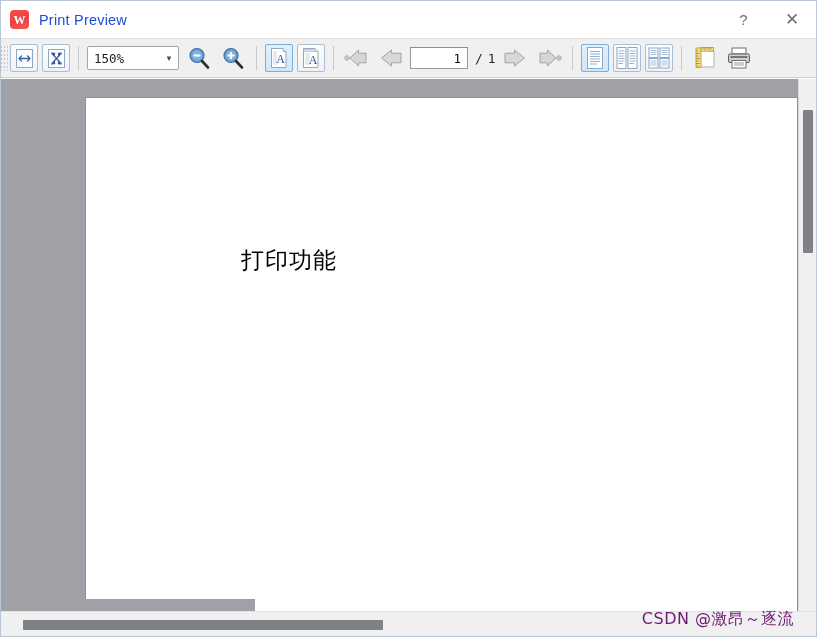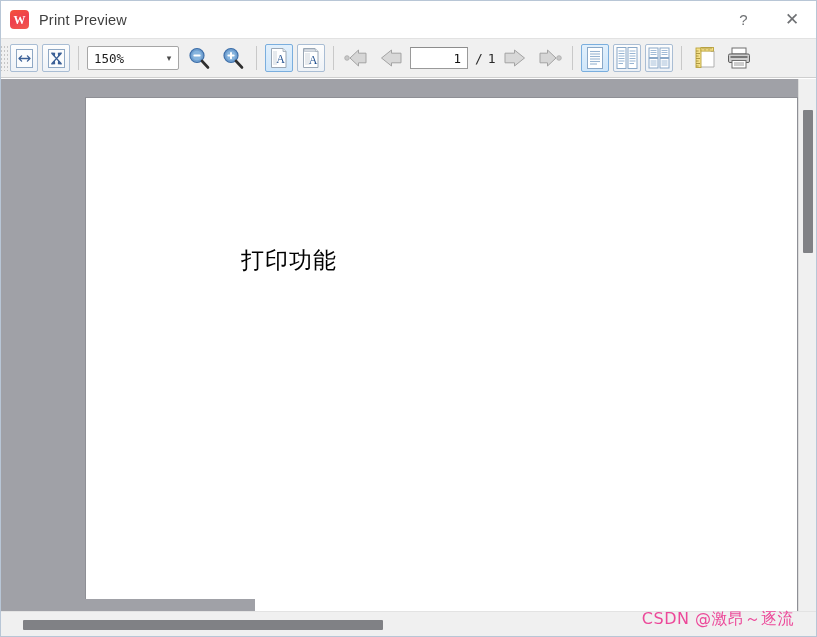--- a/index.html
+++ b/index.html
@@ -31,21 +31,21 @@
     background: linear-gradient(160deg, #f4523a 0%, #ee3f4d 50%, #f25a4e 100%);
     display: flex; align-items: center; justify-content: center;
     flex: none;
   }
   .app-logo span {
     color: #fff; font-size: 12px; font-weight: bold;
     font-family: "Liberation Serif", serif; line-height: 1;
   }
   .title-text {
     margin-left: 10px;
-    font-size: 14.5px; color: #404040;
+    font-size: 14.5px; color: #1d4ed8;
     letter-spacing: .2px;
   }
   .win-btns { margin-left: auto; display: flex; height: 38px; }
   .win-btn {
     width: 45px; height: 38px;
     display: flex; align-items: center; justify-content: center;
     color: #6f7174; font-size: 15px;
   }
   .win-btn.close { width: 52px; font-size: 17px; }
 
@@ -189,21 +189,21 @@
   .hleft-corner {
     position: absolute; left: 0; bottom: 25px;
     width: 254px; height: 12px;
     background: #a0a1a7;
   }
 
   
   .watermark {
     position: absolute; right: 22px; bottom: 6px;
     font-family: "DejaVu Sans", sans-serif;
-    font-size: 16px; color: #ec4899;
+    font-size: 16px; color: #701a75;
     letter-spacing: .5px;
     white-space: nowrap;
   }
 </style>
 </head>
 <body>
 
 <div id="app">
 
   <div class="titlebar">

